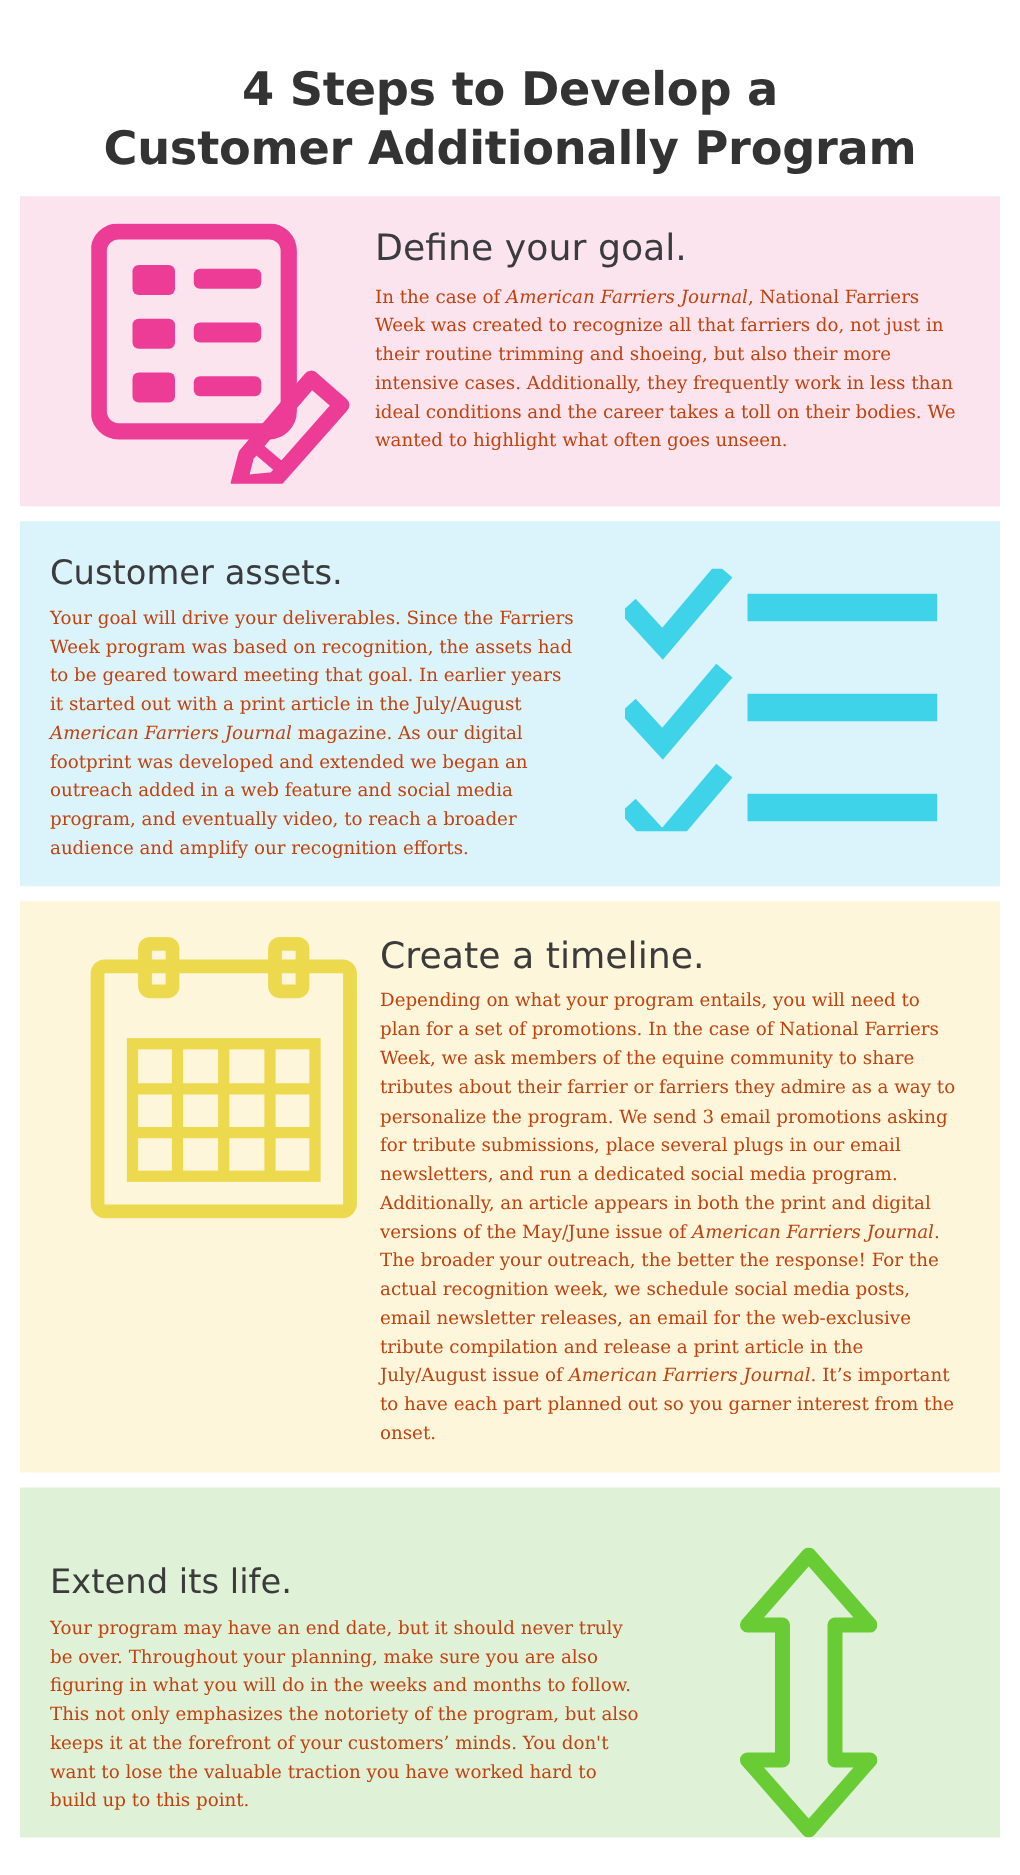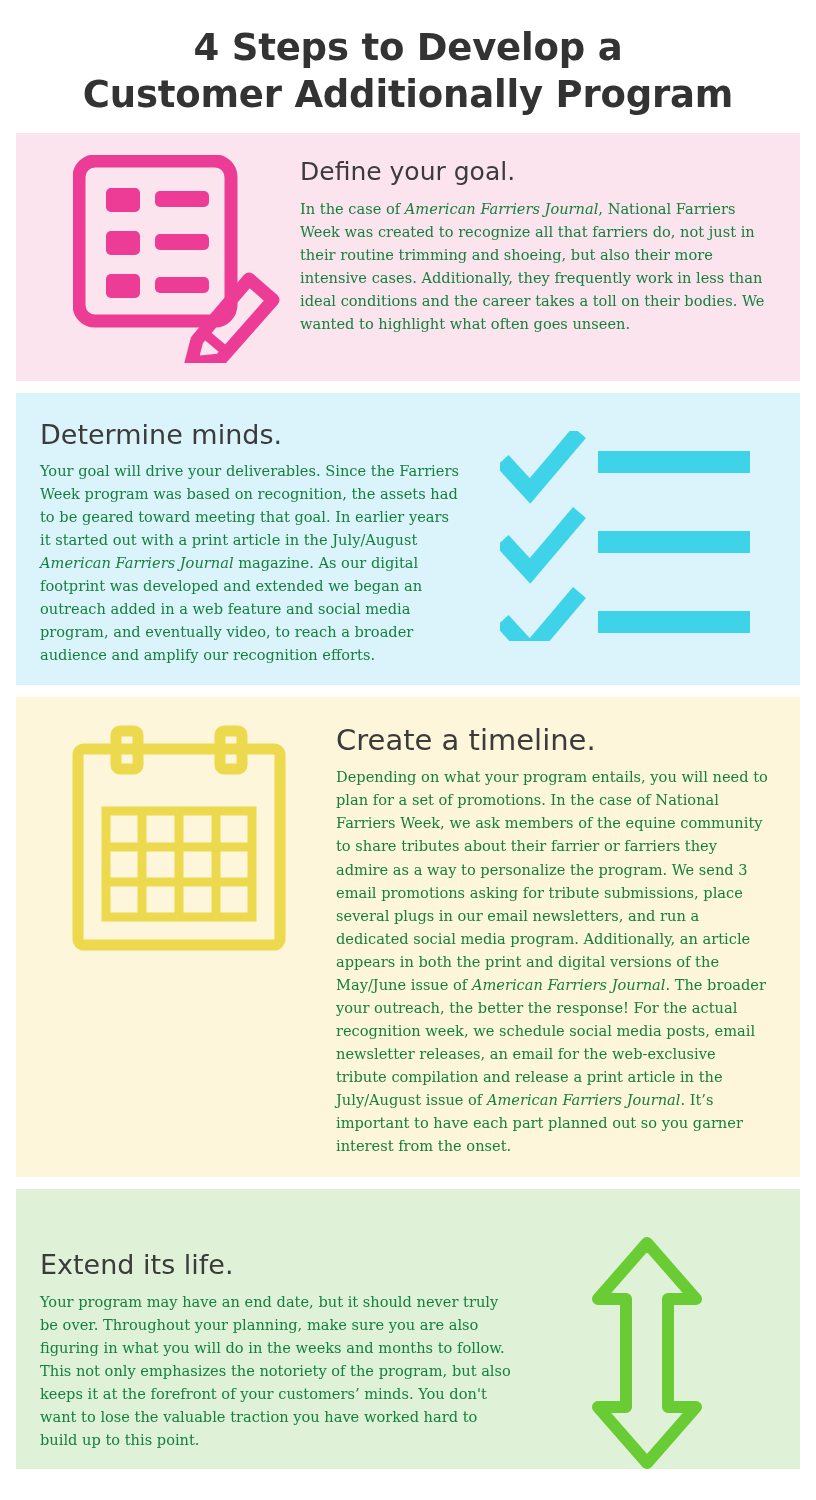--- a/index.html
+++ b/index.html
@@ -12,20 +12,21 @@
     background: #ffffff;
     font-family: "DejaVu Sans", sans-serif;
     color: #2e2e2e;
     overflow: hidden;
   }
   .page {
     width: 816px;
     height: 1468px;
     position: relative;
     box-sizing: border-box;
+    margin-top: 24px;
   }
   .title-block {
     padding: 24px 30px 14px 30px;
     text-align: center;
   }
   .title-block h1 {
     margin: 0;
     font-size: 37px;
     font-weight: 600;
     line-height: 1.28;
@@ -34,56 +35,56 @@
     font-family: "DejaVu Sans", sans-serif;
   }
   .section {
     margin: 0 16px 12px 16px;
     box-sizing: border-box;
     display: flex;
     align-items: flex-start;
   }
   .section.pink    { background: #fce4ef; }
   .section.blue    { background: #dbf4fb; }
-  .section.yellow  { background: #fdf6db; gap: 32px; }
+  .section.yellow  { background: #fdf6db; }
   .section.green   { background: #dff2d8; }
 
   .sec-text {
     flex: 1 1 auto;
     padding: 14px 22px 16px 0;
     min-width: 0;
   }
   .sec-head {
     font-size: 27px;
     font-weight: 400;
     color: #3b3b3b;
     margin: 2px 0 8px 0;
     line-height: 1.2;
     font-family: "DejaVu Sans", sans-serif;
   }
   .sec-body {
     font-size: 14.6px;
     line-height: 1.58;
-    color: #15803d;
+    color: #c2410c;
     font-family: "DejaVu Serif", serif;
   }
   .sec-body i { font-style: italic; }
 
   .art {
     flex: 0 0 auto;
     display: flex;
     align-items: flex-start;
     justify-content: center;
   }
 
   
   #sec-goal { min-height: 248px; }
   #sec-goal .art { width: 246px; padding: 22px 0 0 38px; }
   #sec-goal .sec-text { padding-top: 22px; padding-right: 30px; }
-  #sec-goal .sec-head { font-size: 25px; margin-bottom: 10px; }
+  #sec-goal .sec-head { font-size: 29px; margin-bottom: 10px; }
 
   
   #sec-assets { min-height: 288px; }
   #sec-assets .sec-text { padding: 24px 16px 18px 24px; }
   #sec-assets .art { width: 290px; padding: 38px 30px 0 0; }
 
   
   #sec-timeline { min-height: 448px; }
   #sec-timeline .art { width: 250px; padding: 26px 0 0 38px; }
   #sec-timeline .sec-text { padding: 24px 30px 20px 0; }
@@ -133,21 +134,21 @@
       </svg>
     </div>
     <div class="sec-text">
       <div class="sec-head">Define your goal.</div>
       <div class="sec-body">In the case of <i>American Farriers Journal</i>, National Farriers Week was created to recognize all that farriers do, not just in their routine trimming and shoeing, but also their more intensive cases. Additionally, they frequently work in less than ideal conditions and the career takes a toll on their bodies. We wanted to highlight what often goes unseen.</div>
     </div>
   </div>
 
   <div class="section blue" id="sec-assets">
     <div class="sec-text">
-      <div class="sec-head">Determine minds.</div>
+      <div class="sec-head">Customer assets.</div>
       <div class="sec-body">Your goal will drive your deliverables. Since the Farriers Week program was based on recognition, the assets had to be geared toward meeting that goal. In earlier years it started out with a print article in the July/August <i>American Farriers Journal</i> magazine. As our digital footprint was developed and extended we began an outreach added in a web feature and social media program, and eventually video, to reach a broader audience and amplify our recognition efforts.</div>
     </div>
     <div class="art">
       <svg class="icon-checklist" viewBox="0 0 250 210">
         <path d="M8 36 L30 60 L74 8" fill="none" stroke="#3fd3ea" stroke-width="17" stroke-linecap="square"></path>
         <rect x="98" y="20" width="152" height="22" fill="#3fd3ea"></rect>
         <path d="M8 116 L30 140 L74 88" fill="none" stroke="#3fd3ea" stroke-width="17" stroke-linecap="square"></path>
         <rect x="98" y="100" width="152" height="22" fill="#3fd3ea"></rect>
         <path d="M8 196 L30 220 L74 168" fill="none" stroke="#3fd3ea" stroke-width="17" stroke-linecap="square"></path>
         <rect x="98" y="180" width="152" height="22" fill="#3fd3ea"></rect>

